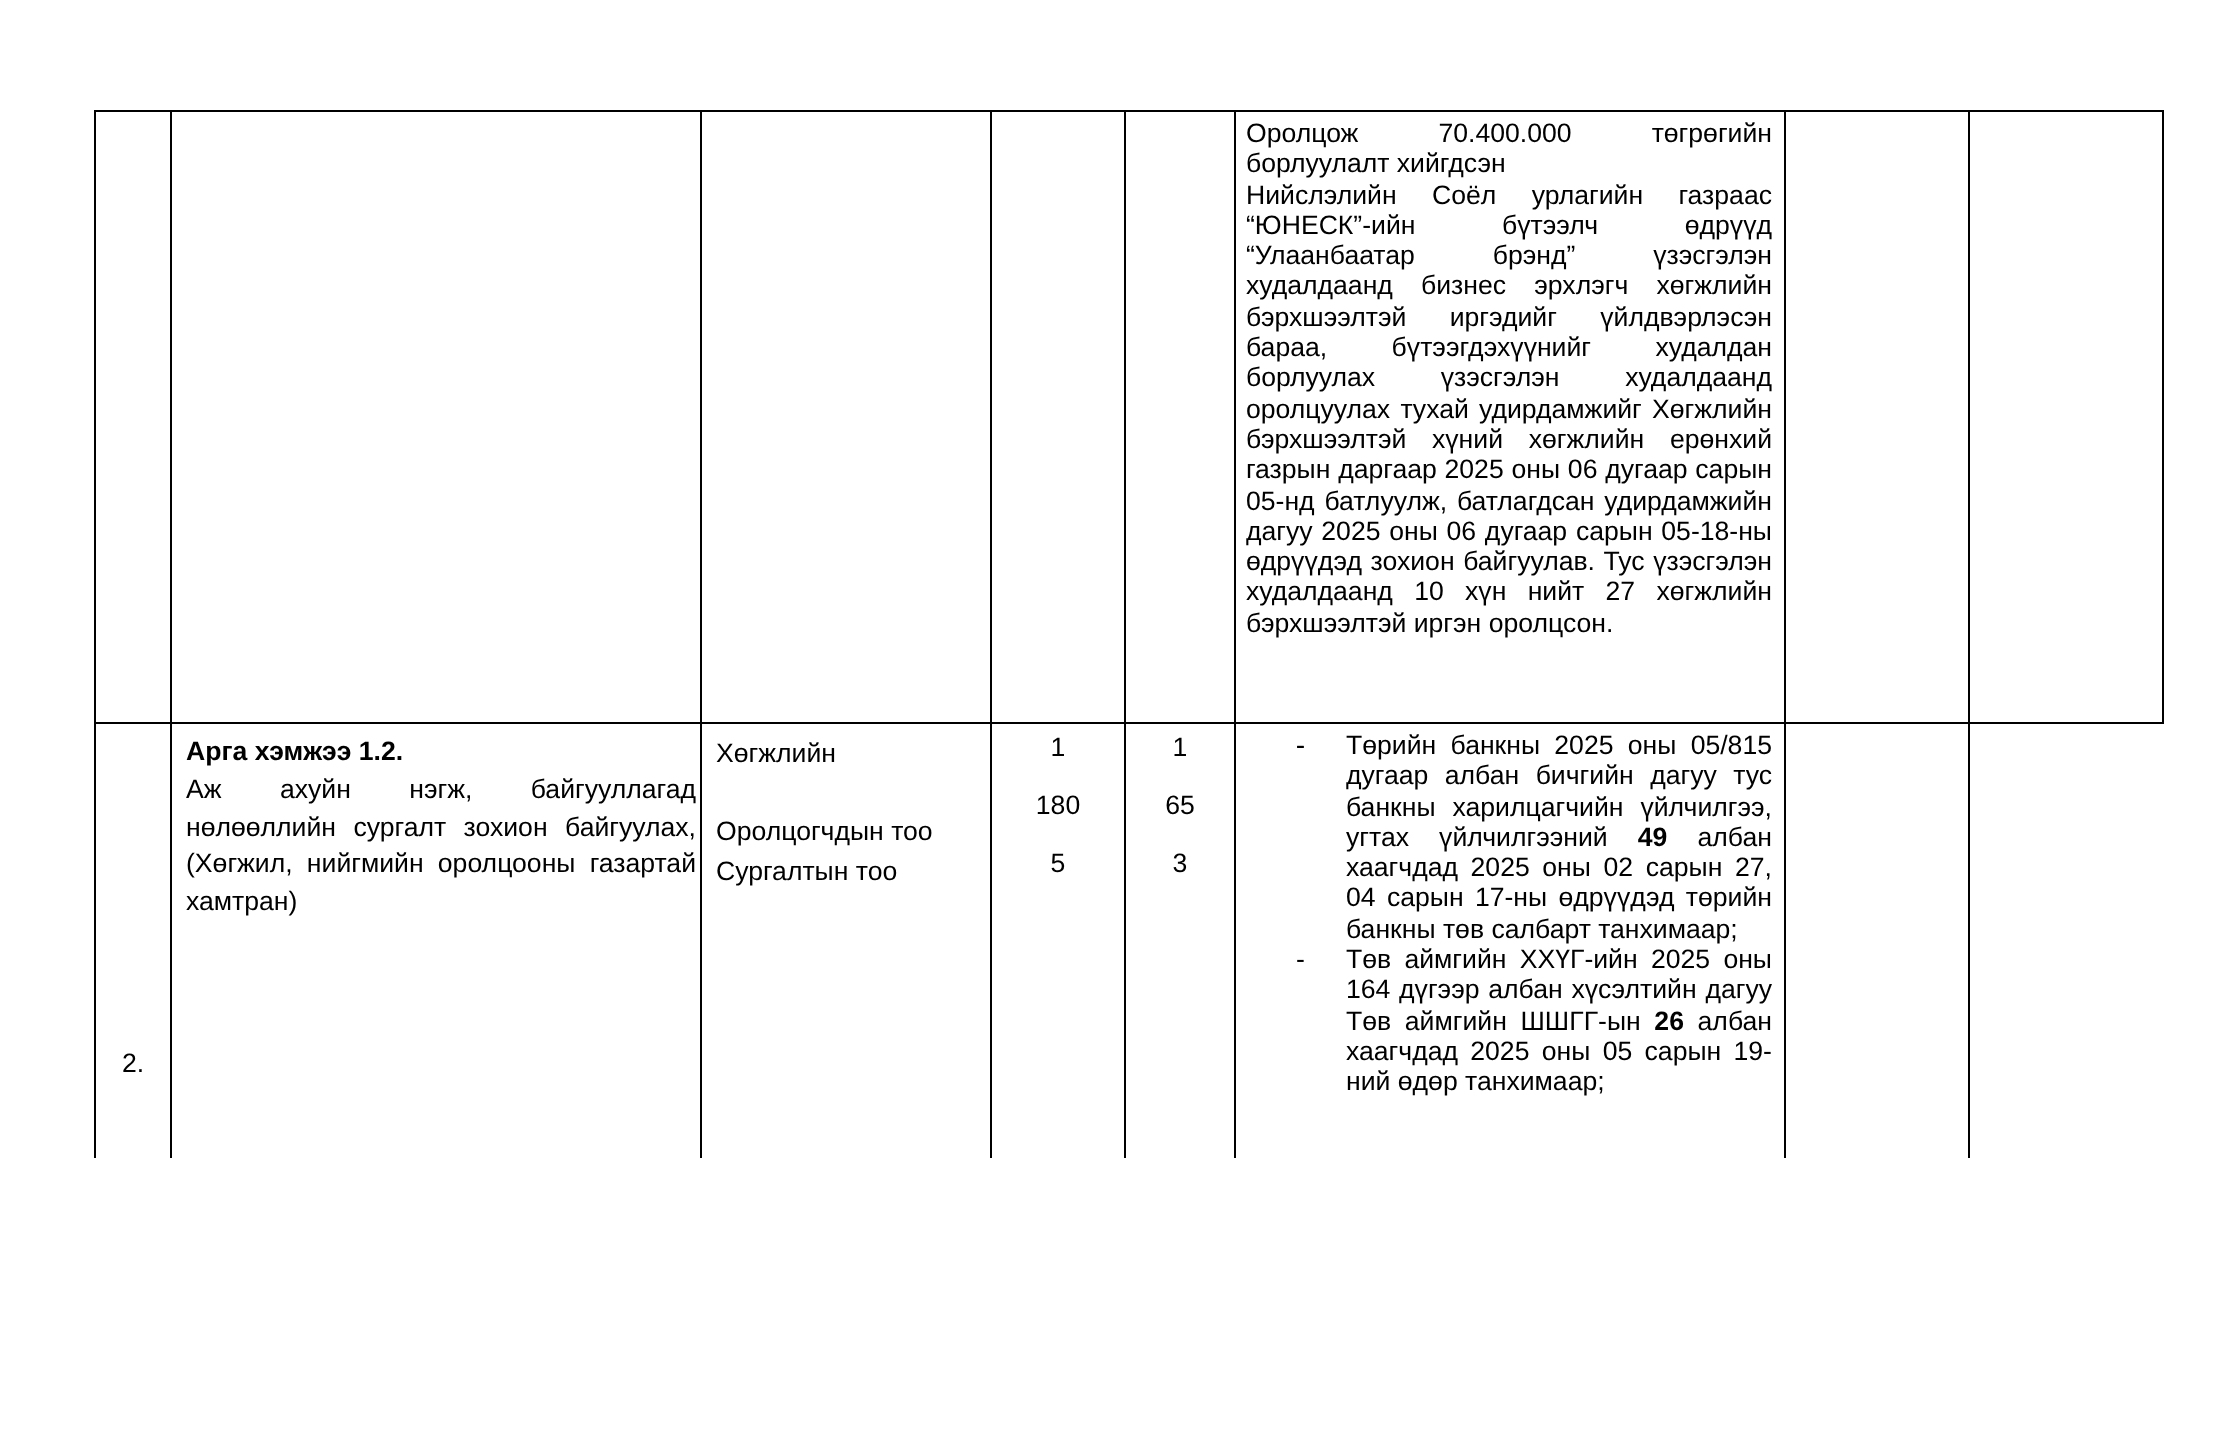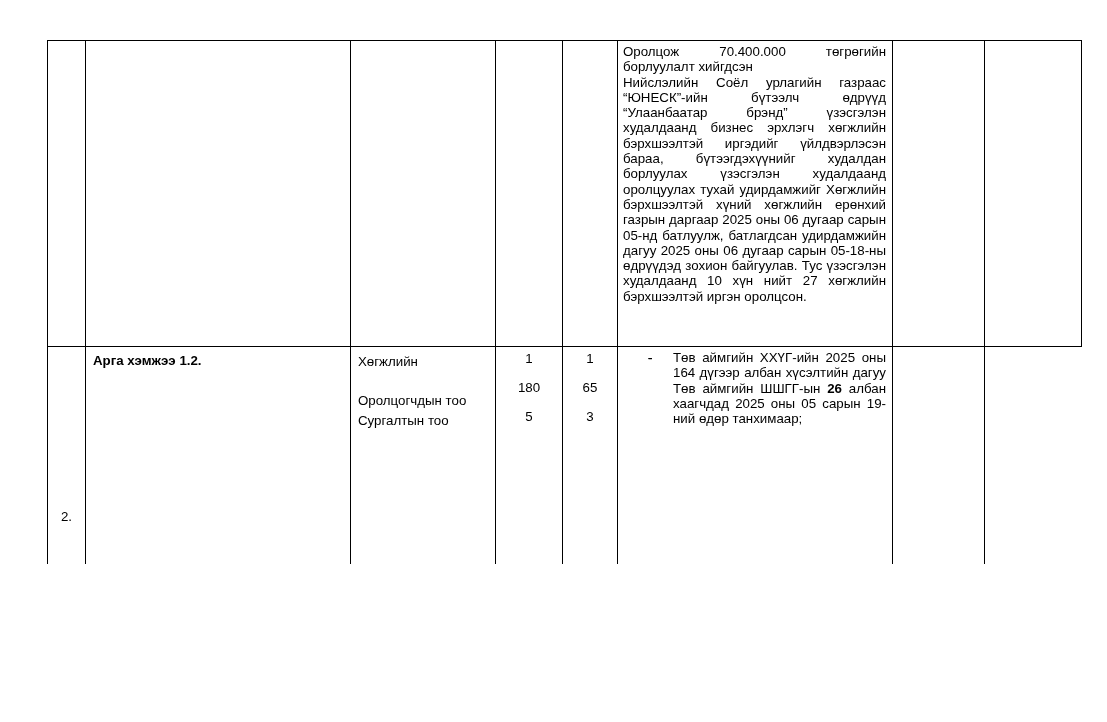--- a/index.html
+++ b/index.html
@@ -9,20 +9,21 @@
     width: 1107px;
     height: 722px;
     font-family: "Liberation Sans", sans-serif;
     color: #000000;
   }
   .page {
     position: relative;
     width: 1107px;
     height: 564px;
     overflow: hidden;
+    margin-top: 15px;
   }
   .report-table {
     position: absolute;
     left: 47px;
     top: 40px;
     display: grid;
     grid-template-columns: 38px 265px 145px 67px 55px 275px 92px 97px;
     grid-template-rows: 306px 339px;
     border-top: 1.5px solid #000;
     border-left: 1.5px solid #000;
@@ -132,20 +133,21 @@
     </div>
 
     <div class="cell"></div>
 
     <div class="cell numcol-cell">
         <span>2.</span>
       </div>
 
     <div class="cell act-cell">
       <div class="act-title">Арга хэмжээ 1.2.</div>
+      <div class="act-desc">Аж ахуйн нэгж, байгууллагад нөлөөллийн сургалт зохион байгуулах, (Хөгжил, нийгмийн оролцооны газартай хамтран)</div>
     </div>
 
     <div class="cell ind-cell">
       <div class="ind-line-gap">Хөгжлийн</div>
       <div>Оролцогчдын тоо</div>
       <div>Сургалтын тоо</div>
     </div>
 
     <div class="cell num-cell">
       <div class="num-line">1</div>
@@ -158,20 +160,21 @@
       <div class="num-line">65</div>
       <div class="num-line">3</div>
     </div>
 
     <div class="cell result-cell">
       <div class="li">
         <span class="dash">-</span>
       </div>
       <div class="li">
         <span class="dash">-</span>
+        <span><span>Төрийн банкны 2025 оны 05/815 дугаар албан бичгийн дагуу тус банкны харилцагчийн үйлчилгээ, угтах үйлчилгээний </span><b>49</b><span> албан хаагчдад 2025 оны 02 сарын 27, 04 сарын 17-ны өдрүүдэд төрийн банкны төв салбарт танхимаар;</span></span>
       </div>
       <div class="li">
         <span class="dash">-</span>
         <span><span>Төв аймгийн ХХҮГ-ийн 2025 оны 164 дүгээр албан хүсэлтийн дагуу Төв аймгийн ШШГГ-ын </span><b>26</b><span> албан хаагчдад 2025 оны 05 сарын 19-ний өдөр танхимаар;</span></span>
       </div>
     </div>
 
 
     <div class="cell"></div>
 

